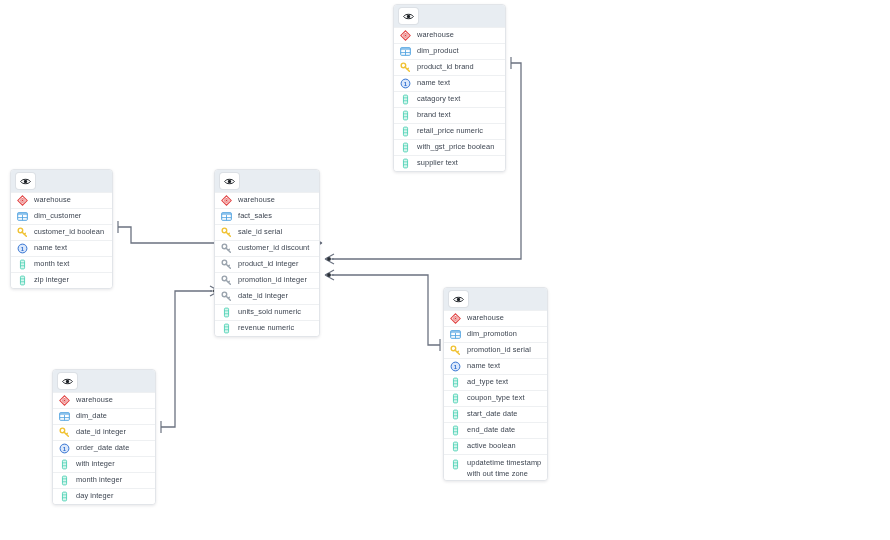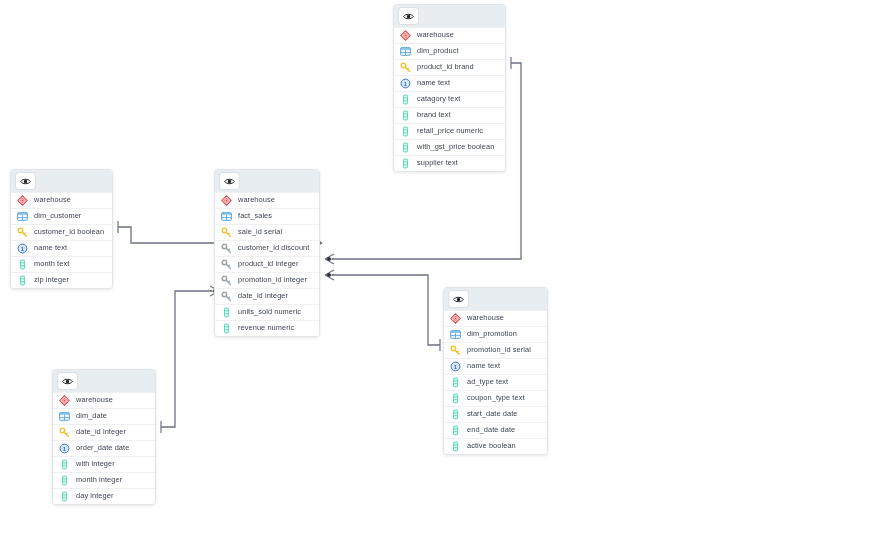--- a/index.html
+++ b/index.html
@@ -467,20 +467,29 @@
       </div>
       <div class="row">
         <span class="row-icon">
           <svg width="11" height="11" viewBox="0 0 16 16">
             <rect x="5" y="1.6" width="6" height="12.8" rx="1.6" fill="#d7f7ee" stroke="#4fd1b5" stroke-width="1.3"></rect>
             <path d="M5 5.6 H11 M5 9.8 H11" stroke="#4fd1b5" stroke-width="1.1"></path>
           </svg>
         </span>
         <span class="row-label">active boolean</span>
       </div>
+      <div class="row row-wrap">
+        <span class="row-icon">
+          <svg width="11" height="11" viewBox="0 0 16 16">
+            <rect x="5" y="1.6" width="6" height="12.8" rx="1.6" fill="#d7f7ee" stroke="#4fd1b5" stroke-width="1.3"></rect>
+            <path d="M5 5.6 H11 M5 9.8 H11" stroke="#4fd1b5" stroke-width="1.1"></path>
+          </svg>
+        </span>
+        <span class="row-label">updatetime timestamp with out time zone</span>
+      </div>
     </div>
     <div class="table-node" style="left: 52px; top: 369px; width: 104px;">
       <div class="node-header">
         <div class="eye-button">
           <svg width="11" height="9" viewBox="0 0 18 12">
             <path d="M1 6 C4 1.2 14 1.2 17 6 C14 10.8 4 10.8 1 6 Z" fill="none" stroke="#1b1f24" stroke-width="1.6"></path>
             <circle cx="9" cy="6" r="2.7" fill="#1b1f24"></circle>
           </svg>
         </div>
       </div>

